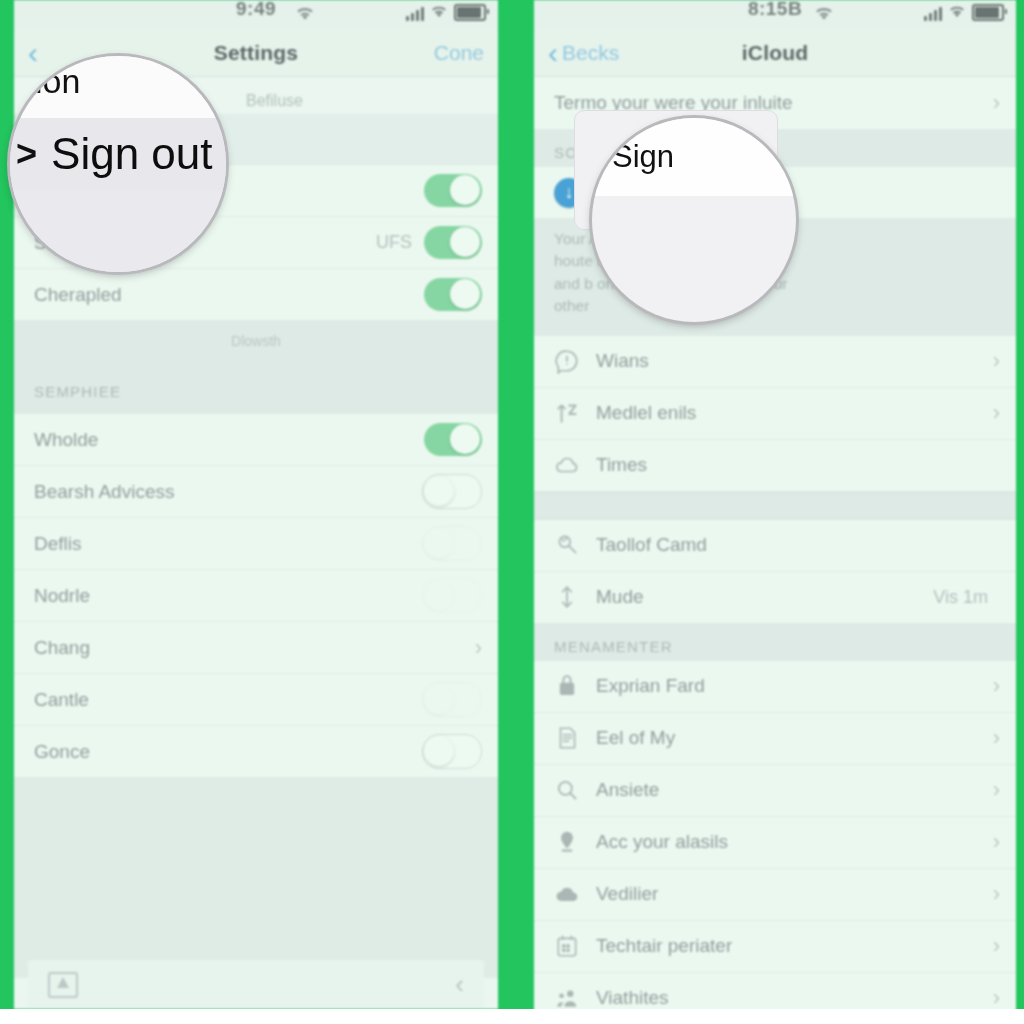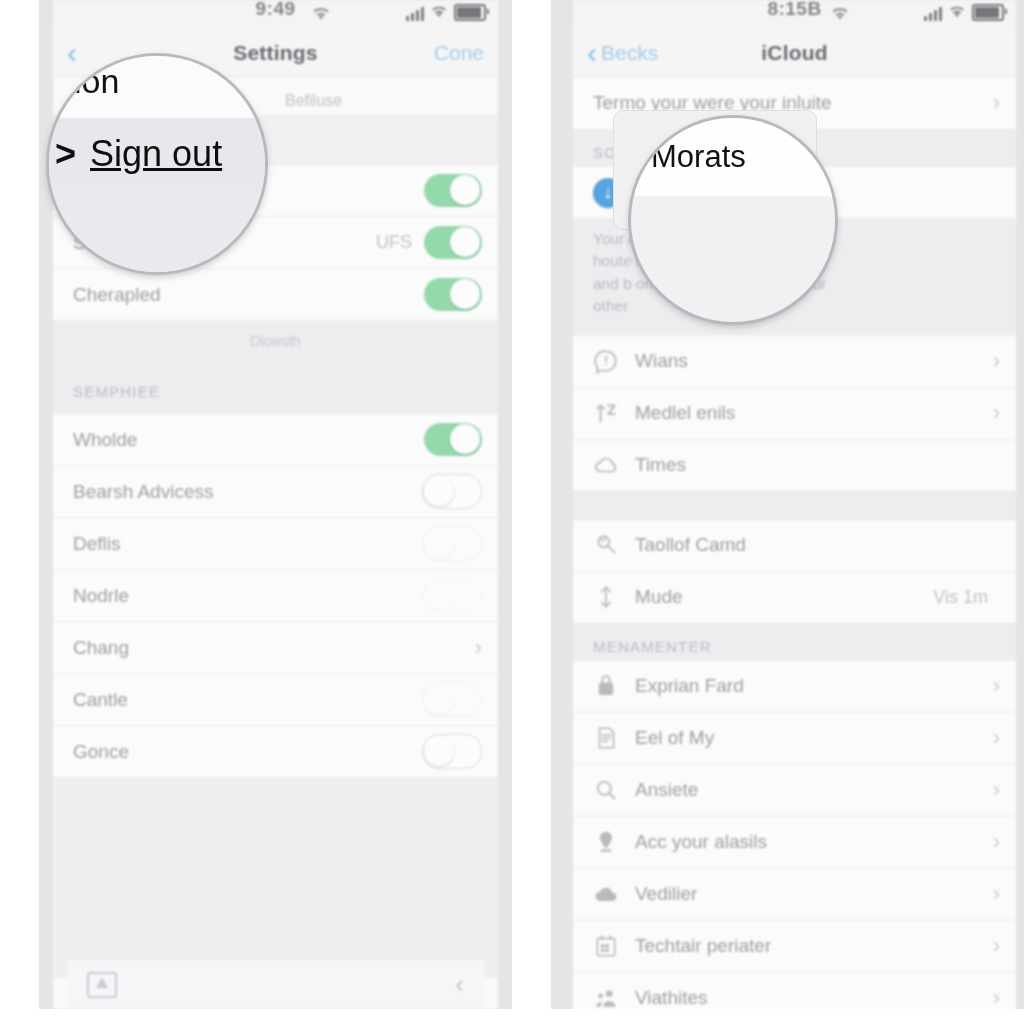--- a/index.html
+++ b/index.html
@@ -3,21 +3,21 @@
 <meta charset="utf-8">
 <style>
   html,body{margin:0;padding:0;}
   body{
     width:1024px;height:1024px;overflow:hidden;
     font-family:"Liberation Sans", sans-serif;
     background:#ffffff;
     -webkit-font-smoothing:antialiased;
   }
   .screens{display:flex;width:1024px;height:1024px;}
-  .panel{position:relative;width:512px;height:1009px;overflow:hidden;background:#e5e5e5;margin-left:39px;}
+  .panel{position:relative;width:512px;height:1009px;overflow:hidden;background:#22c55e;}
   .panel.left{ }
   .panel.right{ }
   .panel-inner{position:absolute;left:14px;right:14px;top:0;bottom:0;background:#fbfbfc;}
   .panel.right .panel-inner{left:22px;right:8px;}
 
   
   .statusbar{
     position:relative;height:30px;display:flex;align-items:center;
     background:#f6f6f7;
   }
@@ -118,21 +118,21 @@
     position:absolute;left:0;right:0;top:0;height:62px;background:#fbfbfc;
     display:flex;align-items:flex-start;padding-left:8px;
   }
   .mag-left .m-top span{font-size:34px;color:#111;font-weight:400;line-height:1;margin-top:8px;}
   .mag-left .m-mid{
     position:absolute;left:0;right:0;top:62px;height:72px;background:#e7e7ec;
     display:flex;align-items:center;padding-left:6px;gap:14px;
     border-bottom:1px solid #d5d5da;
   }
   .mag-left .m-mid .gt{font-size:36px;font-weight:bold;color:#101010;line-height:1;}
-  .mag-left .m-mid .txt{font-size:36px;color:#0d0d0d;line-height:1;text-decoration:underline;}
+  .mag-left .m-mid .txt{font-size:44px;color:#0d0d0d;line-height:1;}
   .mag-left .m-bot{position:absolute;left:0;right:0;top:134px;bottom:0;background:#e9e9ee;}
 
   .mag-right{left:75px;top:118px;width:204px;height:204px;}
   .panel.right .mag-right{left:80px;top:118px;}
   .mag-right .r-top{
     position:absolute;left:0;right:0;top:0;height:78px;background:#fefefe;
     display:flex;align-items:center;padding-left:20px;
   }
   .mag-right .r-top span{font-size:31px;color:#111;font-weight:500;}
   .mag-right .r-bot{position:absolute;left:0;right:0;top:78px;bottom:0;background:#ebebef;}
@@ -488,18 +488,18 @@
         <span class="label">Viathites</span>
         <span class="chev-r">›</span>
       </div>
 
     </div>
 
     <div class="mag-card"></div>
 
     <div class="magnifier mag-right">
       <div class="r-top">
-        <span>Morats</span>
+        <span>Sign</span>
       </div>
     </div>
   </div>
 
 </div>
 
 </body></html>

